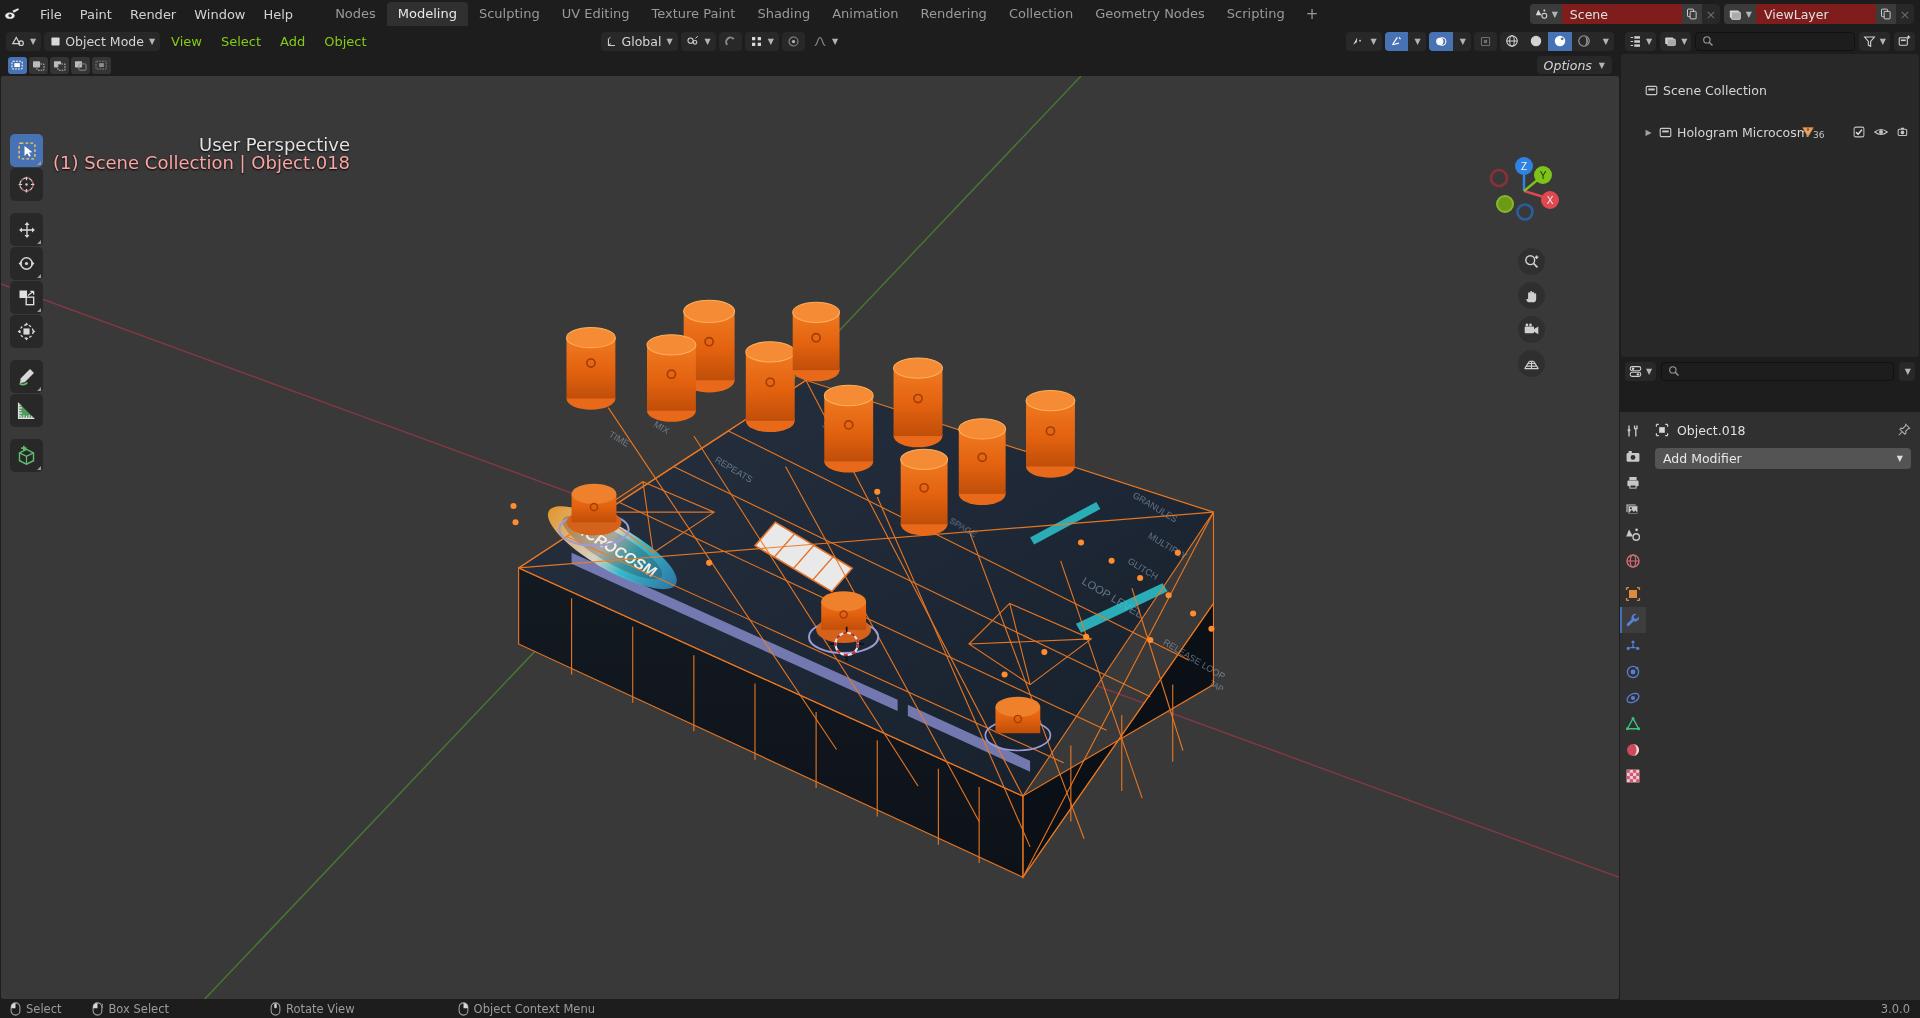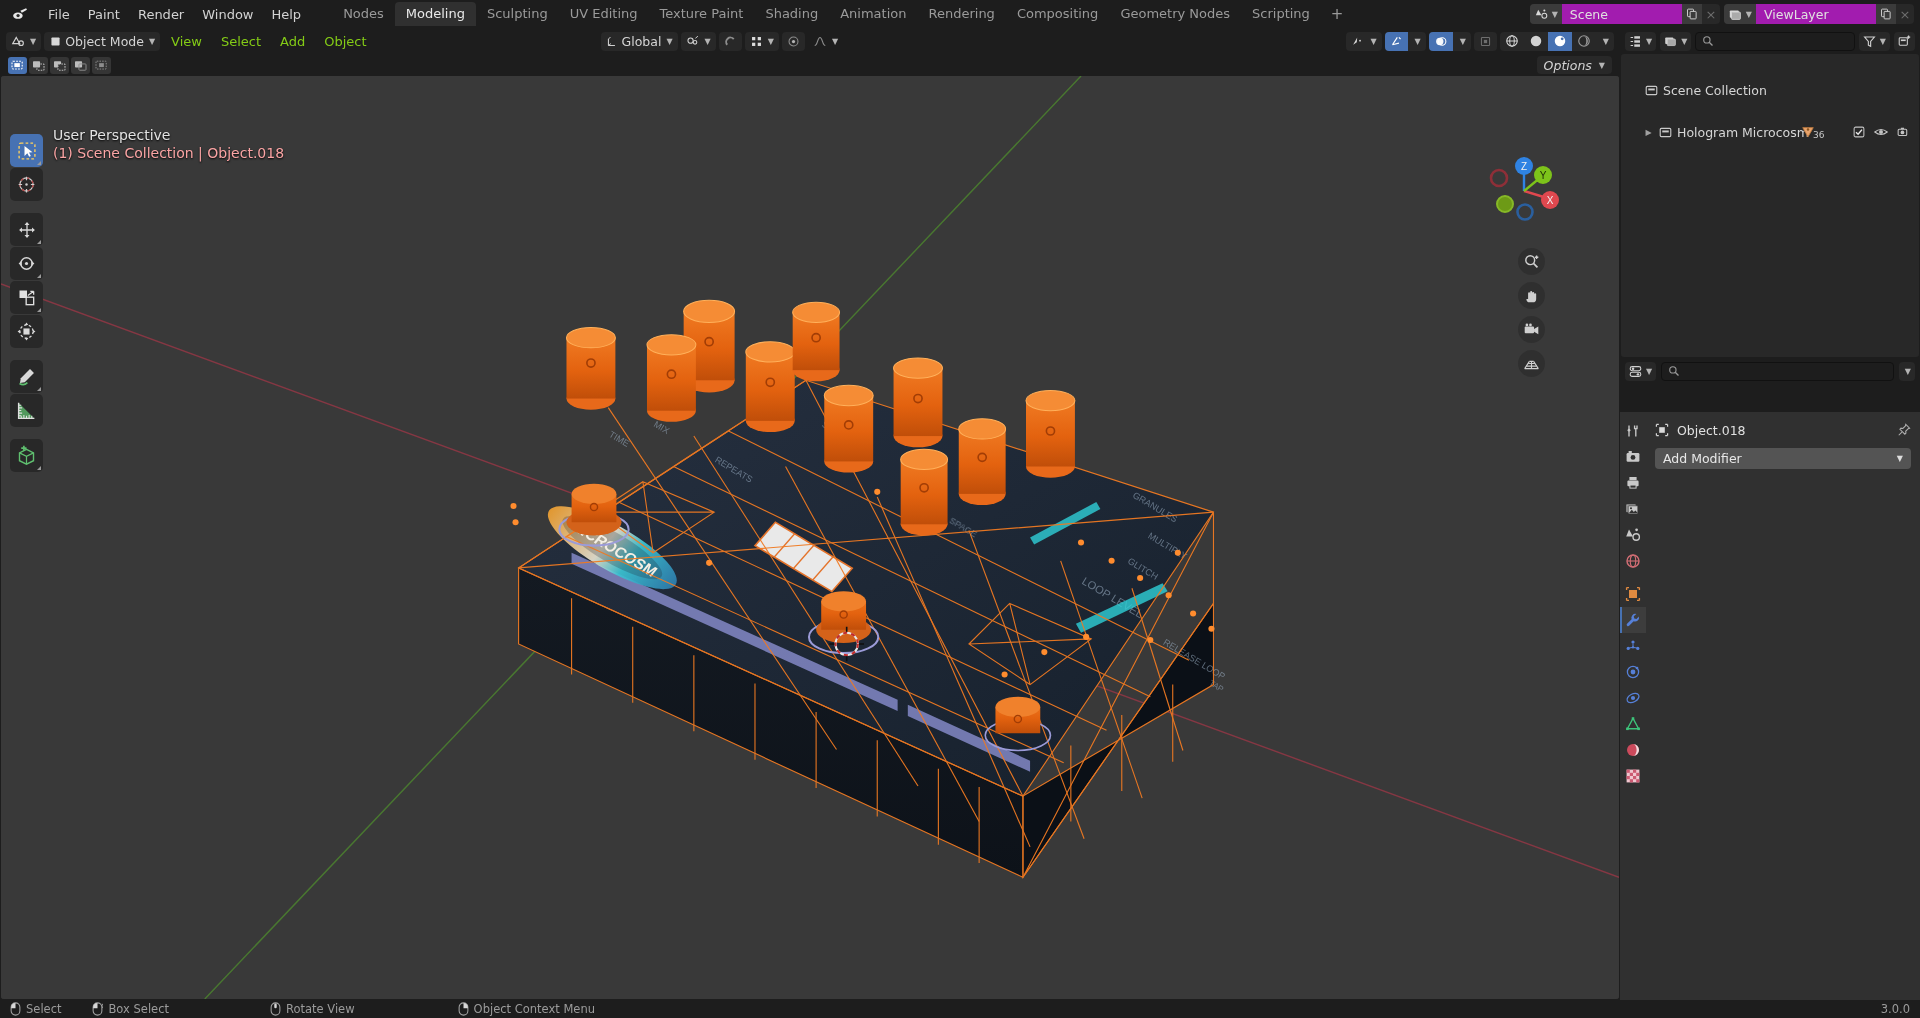--- a/index.html
+++ b/index.html
@@ -9,39 +9,39 @@
     font-family:"DejaVu Sans","Liberation Sans",sans-serif;
     font-size:13px;
     color:#e5e5e5;
     -webkit-font-smoothing:antialiased;
   }
   .app { position:relative; width:1920px; height:1018px; display:flex; flex-direction:column; }
 
   
   .topbar {
     height:28px; background:#1d1d1d; display:flex; align-items:center;
-    flex:0 0 28px; padding-left:9px; position:relative;
+    flex:0 0 28px; padding-left:1px; position:relative;
   }
   .blender-logo { width:20px; height:20px; margin-right:10px; display:flex; align-items:center; justify-content:center; }
   .menu-item {
     padding:3px 9px; color:#d2d2d2; font-size:13px; white-space:nowrap; border-radius:3px; cursor:default;
   }
   .ws-tabs { display:flex; align-items:center; margin-left:22px; height:28px; }
   .ws-tab {
     padding:5px 11px; color:#9a9a9a; font-size:13px; white-space:nowrap;
     border-radius:4px 4px 0 0; height:24px; line-height:14px;
   }
   .ws-tab.active { background:#303030; color:#e8e8e8; }
   .ws-add { color:#999; padding:3px 10px; font-size:15px; }
   .topbar-right { margin-left:auto; display:flex; align-items:center; padding-right:6px; gap:4px; }
   .id-block { display:flex; align-items:center; background:#282828; border-radius:4px; height:20px; overflow:hidden; }
   .id-icon {
     background:#3b3b3b; height:20px; display:flex; align-items:center; padding:0 4px 0 5px; gap:2px;
   }
-  .id-name { background:#a21caf; padding:0 34px 0 8px; height:20px; display:flex; align-items:center; font-size:12.5px; color:#e0e0e0; min-width:120px; }
+  .id-name { background:#7f1d1d; padding:0 34px 0 8px; height:20px; display:flex; align-items:center; font-size:12.5px; color:#e0e0e0; min-width:120px; }
   .id-btn { width:20px; height:20px; display:flex; align-items:center; justify-content:center; background:#3b3b3b; }
   .id-x { width:18px; height:20px; display:flex; align-items:center; justify-content:center; color:#6d6d6d; font-size:13px; }
   .chev { font-size:8px; color:#b4b4b4; margin-left:2px; }
 
   
   .main { flex:1; display:flex; min-height:0; background:#1d1d1d; }
   .left-col { flex:1; display:flex; flex-direction:column; min-width:0; padding:0 0 0 0; }
 
   
   .vp-header {
@@ -70,21 +70,21 @@
   .options-btn {
     margin-left:auto; background:#282828; border-radius:4px; height:18px; padding:0 7px;
     display:flex; align-items:center; gap:5px; font-size:12.5px; color:#d4d4d4;
   }
 
   
   .viewport {
     position:relative; flex:1; background:#393939; overflow:hidden; border-radius:3px;
     margin:0 1px 1px 1px;
   }
-  .vp-overlay-text { position:absolute; left:52px; top:50px; font-size:14px; color:#e3e3e3; line-height:18px; text-shadow:0 1px 2px #000; pointer-events:none; }
+  .vp-overlay-text { position:absolute; left:52px; top:60px; font-size:18px; color:#e3e3e3; line-height:18px; text-shadow:0 1px 2px #000; pointer-events:none;text-align:right; }
   .vp-overlay-text .l2 { color:#fca5a5; }
 
   
   .vp-toolbar { position:absolute; left:9px; top:58px; display:flex; flex-direction:column; gap:2px; }
   .tool-grp { display:flex; flex-direction:column; gap:1px; }
   .tool {
     width:33px; height:33px; background:#282828; border-radius:5px; display:flex;
     align-items:center; justify-content:center; position:relative;
   }
   .tool.active { background:#4772b3; }
@@ -167,21 +167,21 @@
 
     <div class="ws-tabs">
       <div class="ws-tab">Nodes</div>
       <div class="ws-tab active">Modeling</div>
       <div class="ws-tab">Sculpting</div>
       <div class="ws-tab">UV Editing</div>
       <div class="ws-tab">Texture Paint</div>
       <div class="ws-tab">Shading</div>
       <div class="ws-tab">Animation</div>
       <div class="ws-tab">Rendering</div>
-      <div class="ws-tab">Compositing</div>
+      <div class="ws-tab">Collection</div>
       <div class="ws-tab">Geometry Nodes</div>
       <div class="ws-tab">Scripting</div>
       <div class="ws-add">+</div>
     </div>
 
     <div class="topbar-right">
       <div class="id-block">
         <div class="id-icon">
           <svg width="13" height="13" viewBox="0 0 16 16">
             <path d="M4 2 L8 9 L1 9 Z" fill="#d8d8d8"></path>

